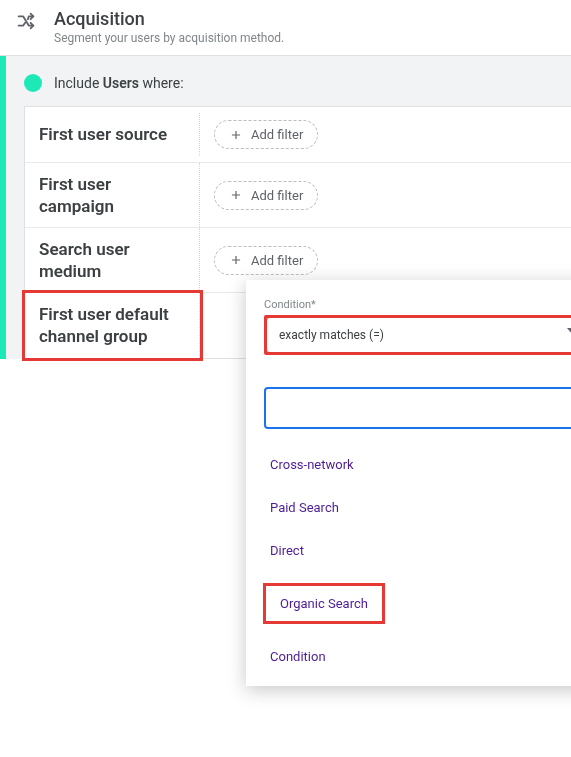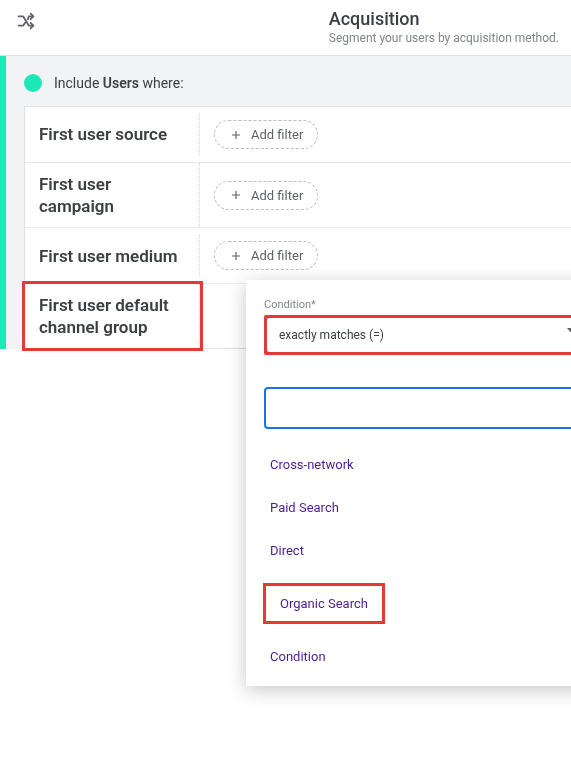--- a/index.html
+++ b/index.html
@@ -8,21 +8,20 @@
     font-family: Roboto, "Helvetica Neue", Arial, sans-serif;
     font-size: 14px; color: #202124;
     background: #fff;
     width: 571px; height: 757px; overflow: hidden;
   }
   .topbar {
     display: flex; align-items: flex-start;
     padding: 8px 12px 10px 12px;
     border-bottom: 1px solid #e0e0e0;
     gap: 14px;
-    justify-content: space-between;
   }
   .topbar .icon-slot { width: 28px; display:flex; justify-content:center; padding-top:2px;}
   .topbar h1 { font-size: 18px; font-weight: 500; margin: 0 0 2px 0; color:#3c4043;}
   .topbar .sub { font-size: 12px; color: #80868b; margin:0;}
   .panel {
     background: #f1f3f4;
     border-left: 6px solid #1de9b6;
     padding: 18px 0 0 0;
     position: relative;
   }
@@ -147,21 +146,21 @@
         <div class="chip">
           <svg width="14" height="14" viewBox="0 0 24 24" stroke="#5f6368" stroke-width="2">
               <path d="M12 5v14M5 12h14"></path>
             </svg>
           <span>Add filter</span>
         </div>
       </div>
     </div>
 
     <div class="row">
-      <div class="label">First user medium</div>
+      <div class="label">Search user medium</div>
       <div class="right">
         <div class="chip">
           <svg width="14" height="14" viewBox="0 0 24 24" stroke="#5f6368" stroke-width="2">
               <path d="M12 5v14M5 12h14"></path>
             </svg>
           <span>Add filter</span>
         </div>
       </div>
     </div>
 

